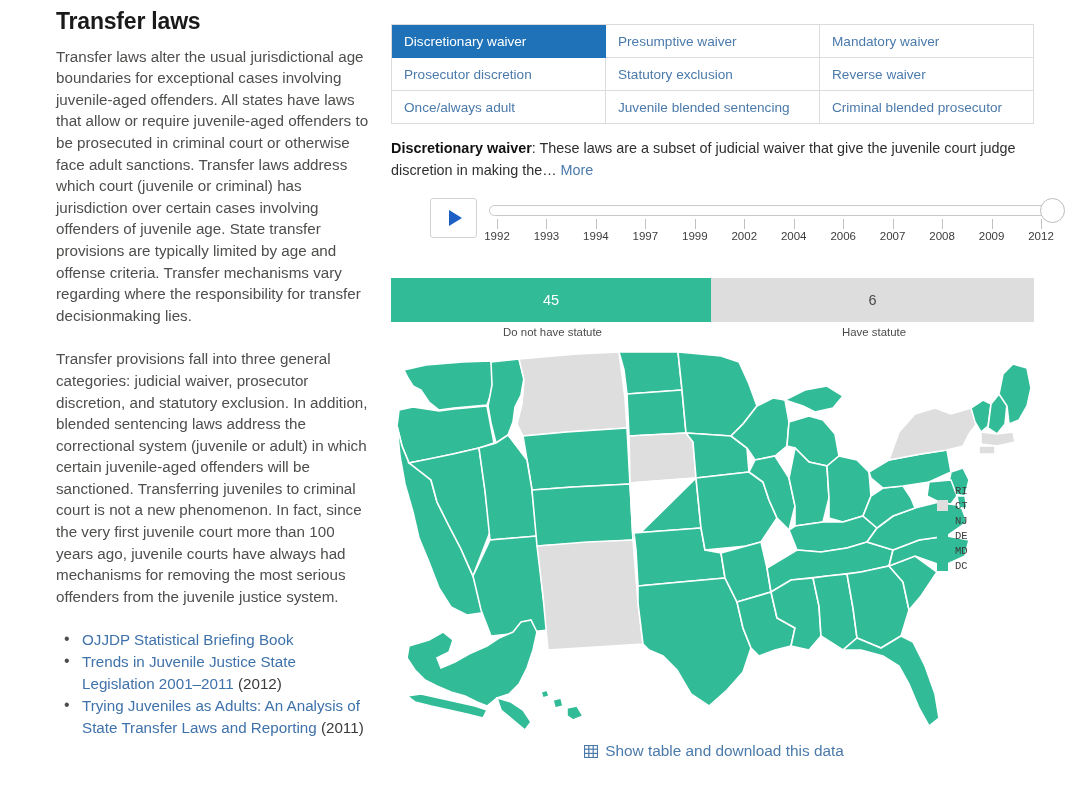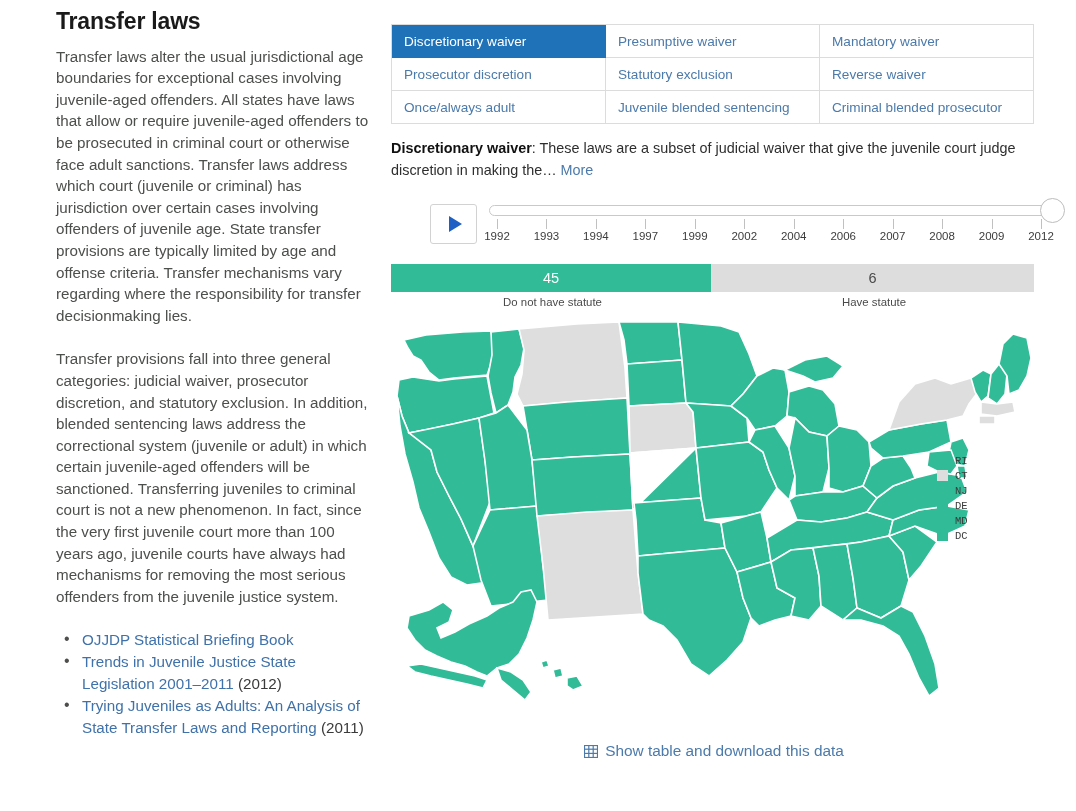--- a/index.html
+++ b/index.html
@@ -112,21 +112,21 @@
   #desc-more {
     color: #4b7aab;
     cursor: pointer;
     text-decoration: none;
   }
 
   
   #timeline-row {
     margin-top: 17px;
     display: flex;
-    align-items: center;
+    align-items: flex-start;
     padding-left: 39px;
   }
   #play-button {
     width: 47px; height: 40px;
     border: 1px solid #d2d2d2;
     border-radius: 3px;
     background: #ffffff;
     display: flex;
     align-items: center;
     justify-content: center;
@@ -173,24 +173,24 @@
     position: absolute;
     top: 32px;
     font-size: 11.5px;
     color: #3c3c3c;
     transform: translateX(-50%);
     white-space: nowrap;
   }
 
   
   #stat-bar {
-    margin-top: 14px;
+    margin-top: 28px;
     display: flex;
     width: 643px;
-    height: 28px;
+    height: 44px;
   }
   .stat-seg {
     display: flex;
     align-items: center;
     justify-content: center;
     color: #ffffff;
     font-size: 14.5px;
   }
   .stat-seg.have { background: #31bb97; }
   .stat-seg.havenot { background: #dddddd; color: #4a4a4a; }

